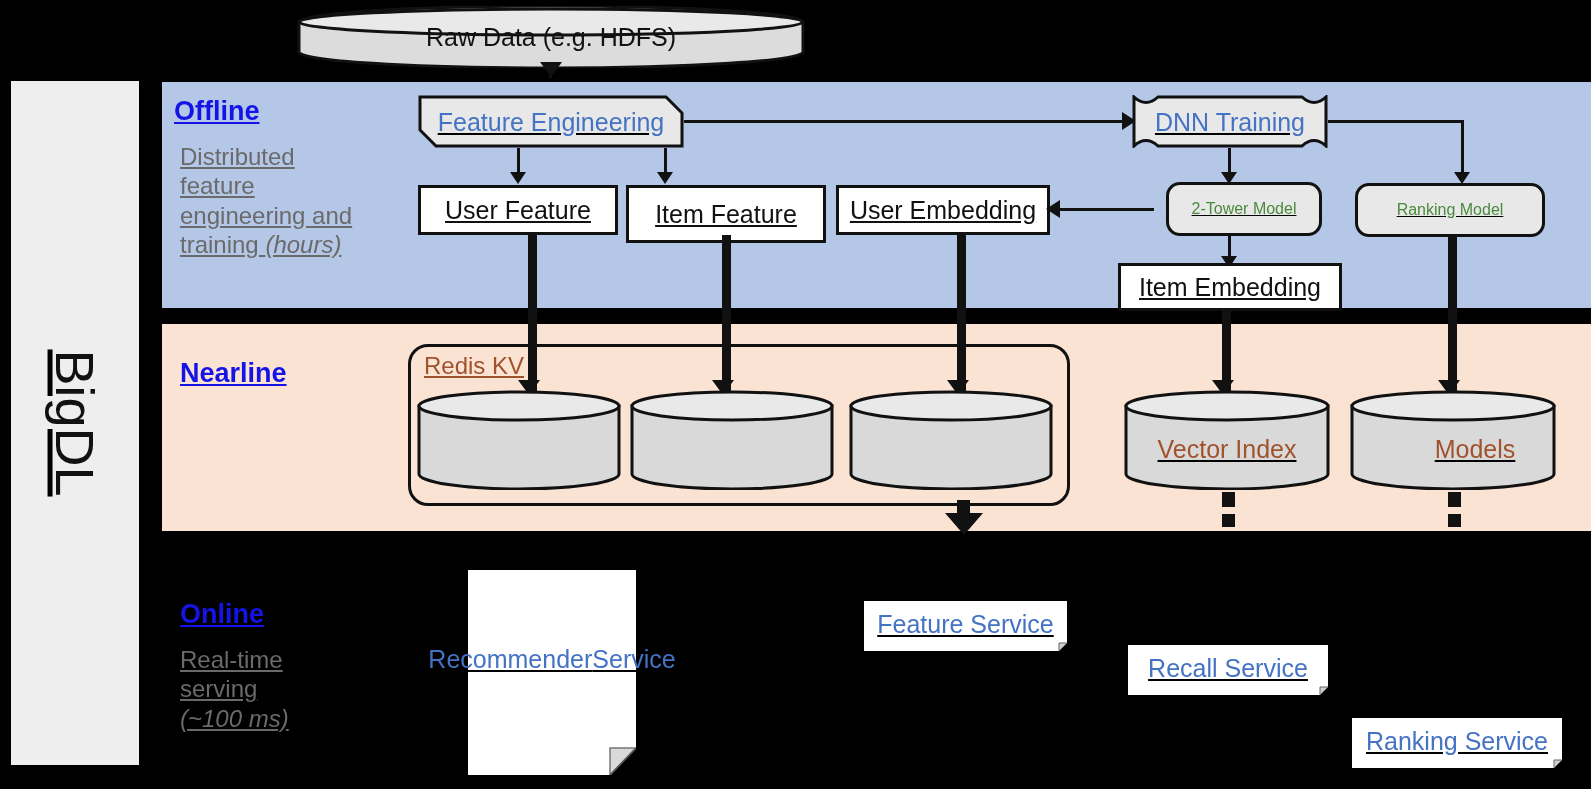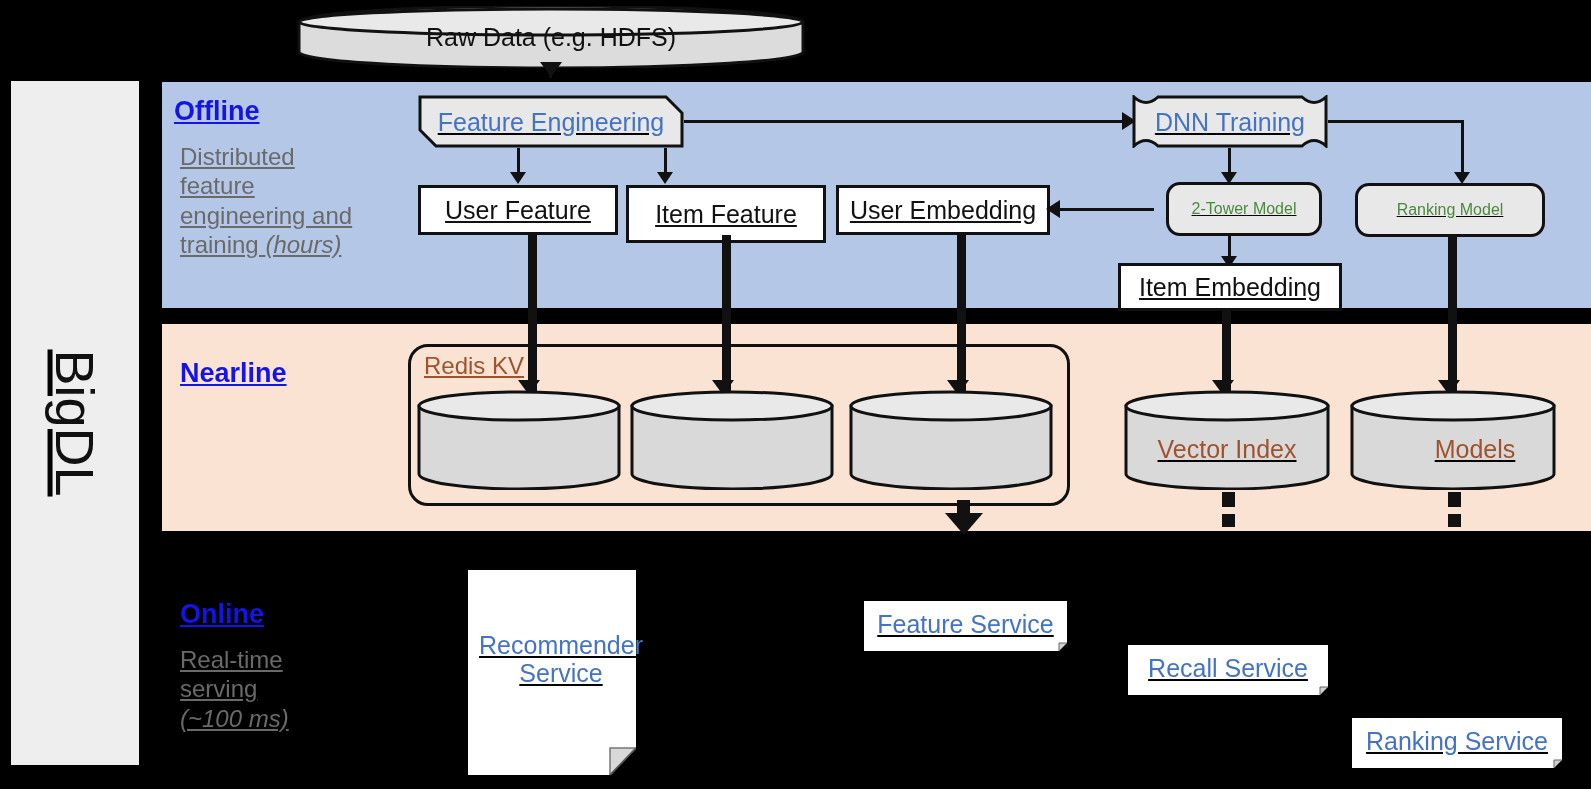--- a/index.html
+++ b/index.html
@@ -224,21 +224,21 @@
 
   <div class="stub" style="left:957px;top:500px;"></div>
   <div class="arrowdown big" style="left:945px;top:513px;"></div>
 
   <div class="abs" style="left:468px;top:570px;width:168px;height:205px;">
     <svg width="168" height="205" style="position:absolute;left:0;top:0;">
       <path d="M0,0 L168,0 L168,178 L142,205 L0,205 Z" fill="#ffffff"></path>
       <path d="M168,178 L142,205 L142,178 Z" fill="#d9d9d9" stroke="#777" stroke-width="1.5"></path>
       <path d="M168,178 L142,205" stroke="#555" stroke-width="1.5" fill="none"></path>
     </svg>
-    <div class="ctr abs" style="left:9px;top:0;width:168px;height:178px;flex-direction:column;font-size:25px;">
+    <div class="ctr abs" style="left:0;top:0;width:168px;height:178px;flex-direction:row;font-size:25px;">
       <span class="blue-t">Recommender</span>
       <span class="blue-t">Service</span>
     </div>
   </div>
 
   <div class="abs" style="left:864px;top:561px;width:203px;height:50px;margin-top:40px;">
     <svg width="203" height="50" style="position:absolute;left:0;top:0;">
       <path d="M0,0 L203,0 L203,42 L195,50 L0,50 Z" fill="#ffffff"></path>
       <path d="M203,42 L195,50 L195,42 Z" fill="#cfcfcf" stroke="#666" stroke-width="1"></path>
     </svg>

